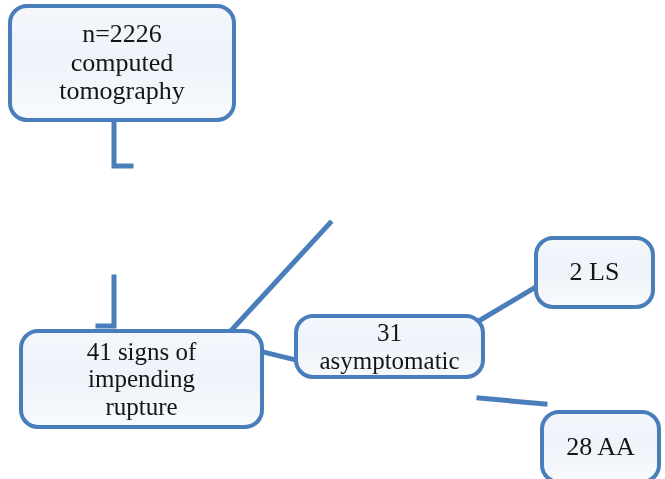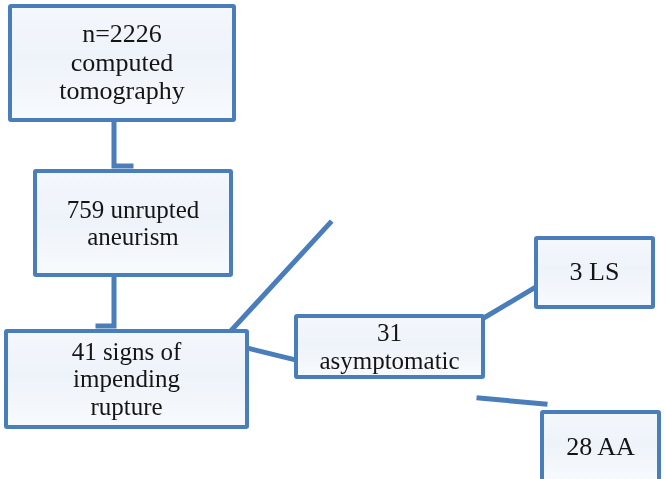--- a/index.html
+++ b/index.html
@@ -23,39 +23,39 @@
     left: 0;
     top: 0;
     width: 665px;
     height: 479px;
     pointer-events: none;
   }
   .node {
     position: absolute;
     box-sizing: border-box;
     border: 4px solid #4a7ebb;
-    border-radius: 3px;
+    border-radius: 19px;
     background: linear-gradient(180deg, #f4f7fc 0%, #eef3fa 45%, #f7fafd 100%);
     display: flex;
     align-items: center;
     justify-content: center;
     text-align: center;
     color: #151515;
     line-height: 1.1;
     z-index: 2;
   }
   .node .label {
     display: block;
     white-space: pre-line;
     padding: 0 4px;
   }
   
   #node-ct       { left: 8px;   top: 4px;   width: 228px; height: 118px; font-size: 26px; }
   #node-aneurism { left: 33px;  top: 169px; width: 200px; height: 108px; font-size: 25px; }
-  #node-signs    { left: 4px;   top: 329px; width: 245px; height: 100px; font-size: 25px; }
+  #node-signs    { left: 19px;   top: 329px; width: 245px; height: 100px; font-size: 25px; }
   #node-asympt   { left: 294px; top: 314px; width: 191px; height: 65px;  font-size: 25px; }
   #node-es       { left: 334px; top: 172px; width: 111px; height: 67px;  font-size: 26px; }
   #node-ls       { left: 534px; top: 236px; width: 121px; height: 73px;  font-size: 26px; }
   #node-aa       { left: 540px; top: 410px; width: 121px; height: 74px;  font-size: 26px; }
 </style>
 </head>
 <body>
 
 <div id="canvas">
 
@@ -69,38 +69,34 @@
       <line x1="479" y1="398" x2="545" y2="404"></line>
     </g>
   </svg>
 
   <div class="node" id="node-ct">
     <span class="label">n=2226
 computed
 tomography</span>
   </div>
 
-  <div class="node" id="node-aneurism">
-    <span class="label">759 unrupted
-aneurism</span>
-  </div>
 
   <div class="node" id="node-signs">
     <span class="label">41 signs of
 impending
 rupture</span>
   </div>
 
   <div class="node" id="node-asympt">
     <span class="label">31
 asymptomatic</span>
   </div>
 
 
   <div class="node" id="node-ls">
-    <span class="label">3 LS</span>
+    <span class="label">2 LS</span>
   </div>
 
   <div class="node" id="node-aa">
     <span class="label">28 AA</span>
   </div>
 
 </div>
 
 </body></html>

